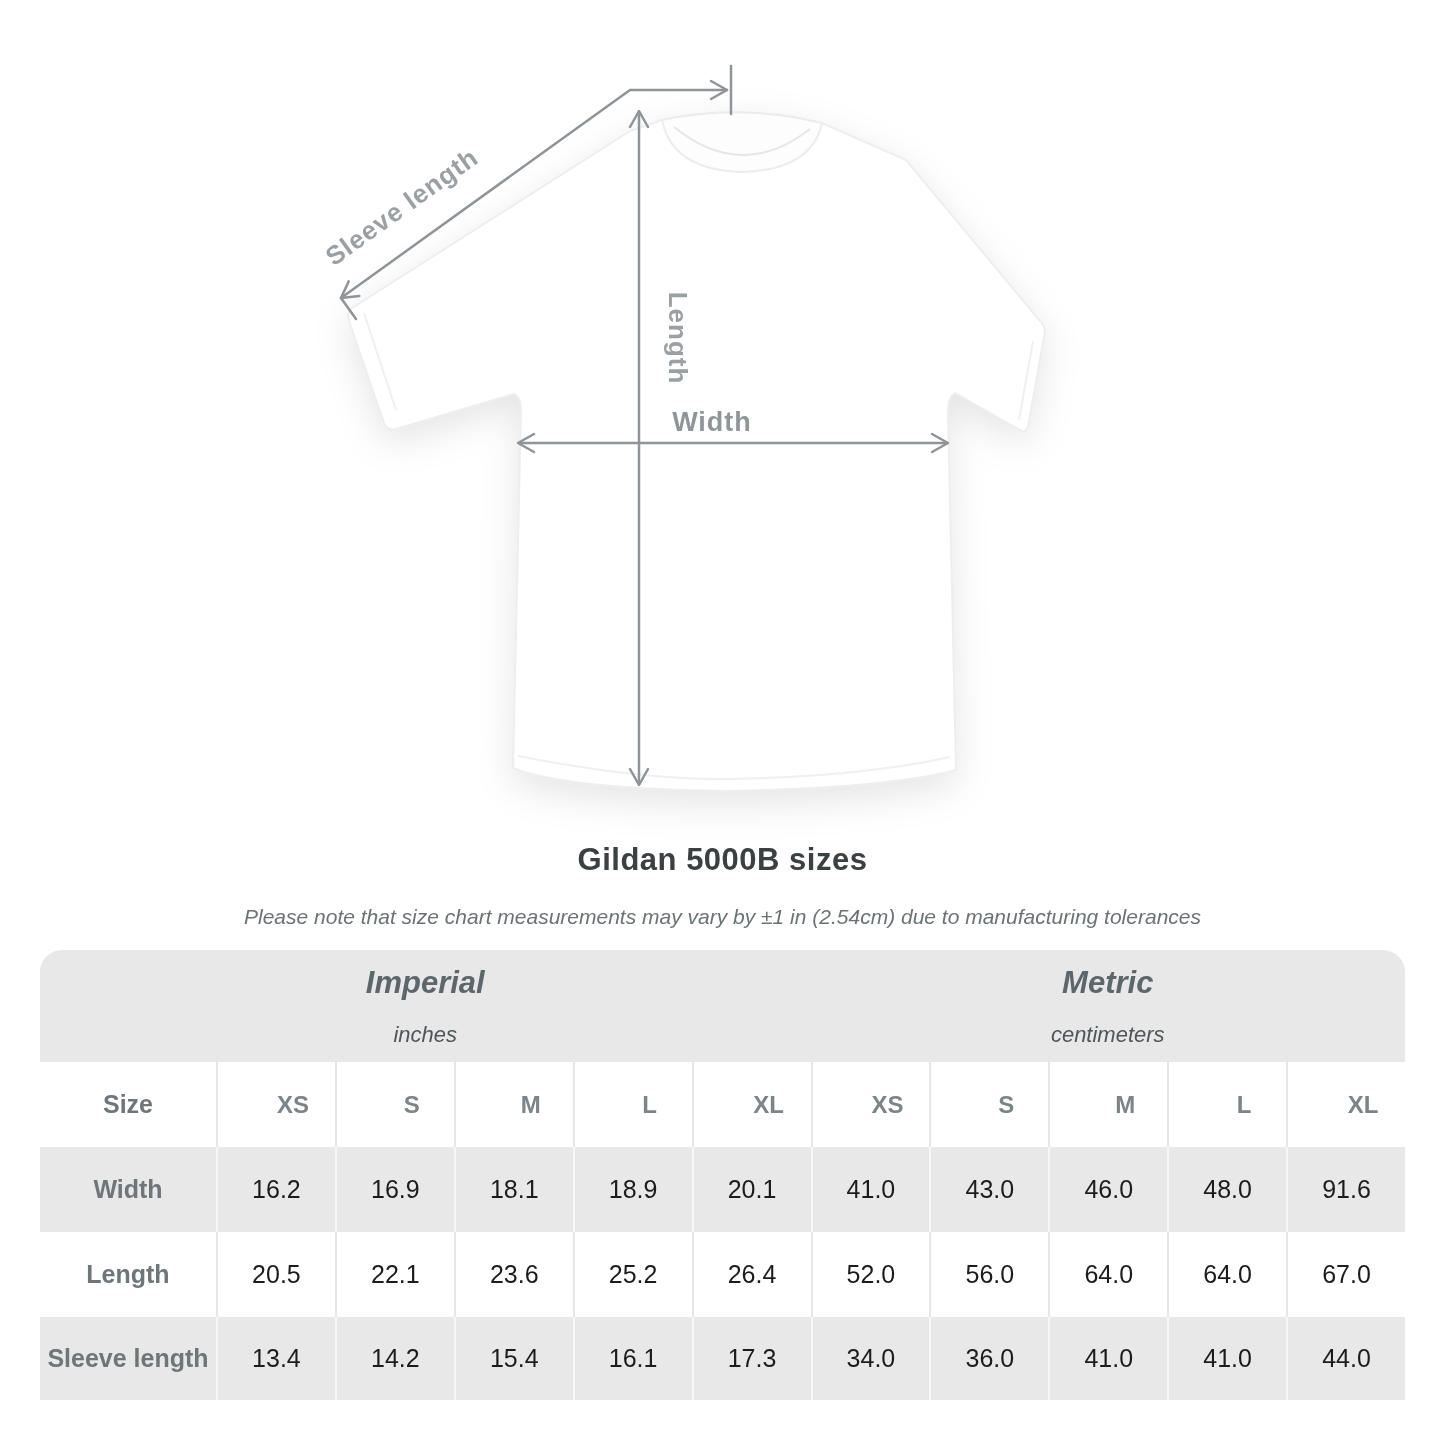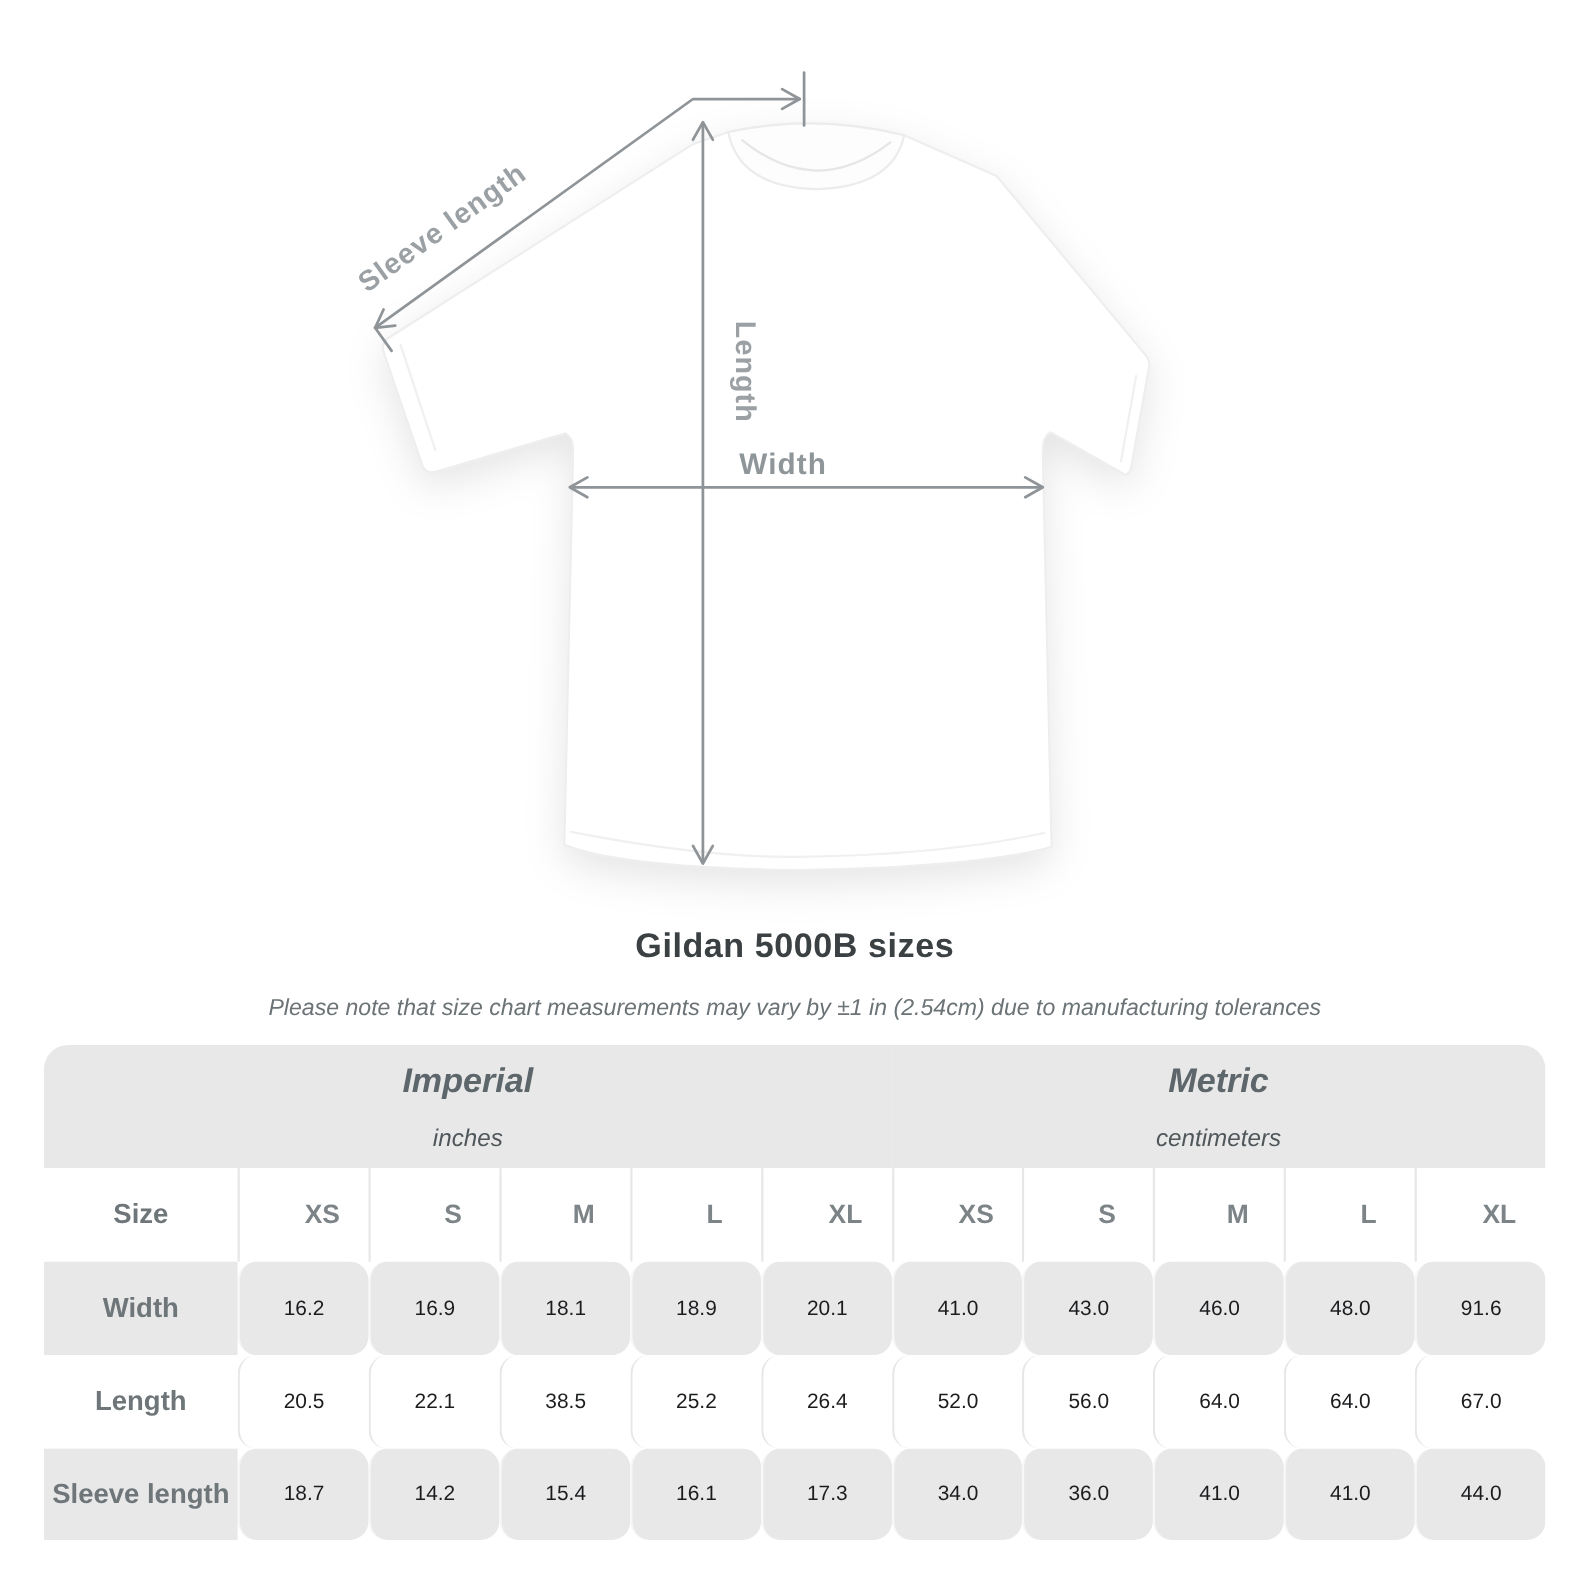--- a/index.html
+++ b/index.html
@@ -43,21 +43,21 @@
   .unit-name { font-size: 31px; font-weight: bold; font-style: italic; color: #5d666a; }
   .unit-sub  { font-size: 22px; font-style: italic; color: #4f575a; margin-top: 21px; }
 
   .white > div { background: #ffffff; }
   .gray  > div { background: #e8e8e9; }
   .cells > div:not(:first-child) { border-left: 2px solid #e7e7e8; }
   .gray.cells > div:not(:first-child) { border-left-color: #f7f7f8; }
 
   .size-head { font-size: 24px; font-weight: bold; color: #7d8488; padding-left: 33px; }
   .row-label { font-size: 25px; font-weight: bold; color: #6e7679; }
-  .val { font-size: 19px; color: #1b1c1e; border-radius: 17px; }
+  .val { font-size: 25px; color: #1b1c1e; }
 </style>
 </head>
 <body>
 
 <div class="page">
 
   <svg class="diagram-svg" width="1445" height="850" viewBox="0 0 1445 850">
 
     <g style="filter: drop-shadow(0 12px 18px rgba(0,0,0,0.10));">
       <path d="M 662 120
@@ -160,33 +160,33 @@
       <div class="val">43.0</div>
       <div class="val">46.0</div>
       <div class="val">48.0</div>
       <div class="val">91.6</div>
     </div>
 
     <div class="t-row cells white">
       <div class="row-label">Length</div>
       <div class="val">20.5</div>
       <div class="val">22.1</div>
-      <div class="val">38.5</div>
+      <div class="val">23.6</div>
       <div class="val">25.2</div>
       <div class="val">26.4</div>
       <div class="val">52.0</div>
       <div class="val">56.0</div>
       <div class="val">64.0</div>
       <div class="val">64.0</div>
       <div class="val">67.0</div>
     </div>
 
     <div class="t-row cells gray">
       <div class="row-label">Sleeve length</div>
-      <div class="val">18.7</div>
+      <div class="val">13.4</div>
       <div class="val">14.2</div>
       <div class="val">15.4</div>
       <div class="val">16.1</div>
       <div class="val">17.3</div>
       <div class="val">34.0</div>
       <div class="val">36.0</div>
       <div class="val">41.0</div>
       <div class="val">41.0</div>
       <div class="val">44.0</div>
     </div>

